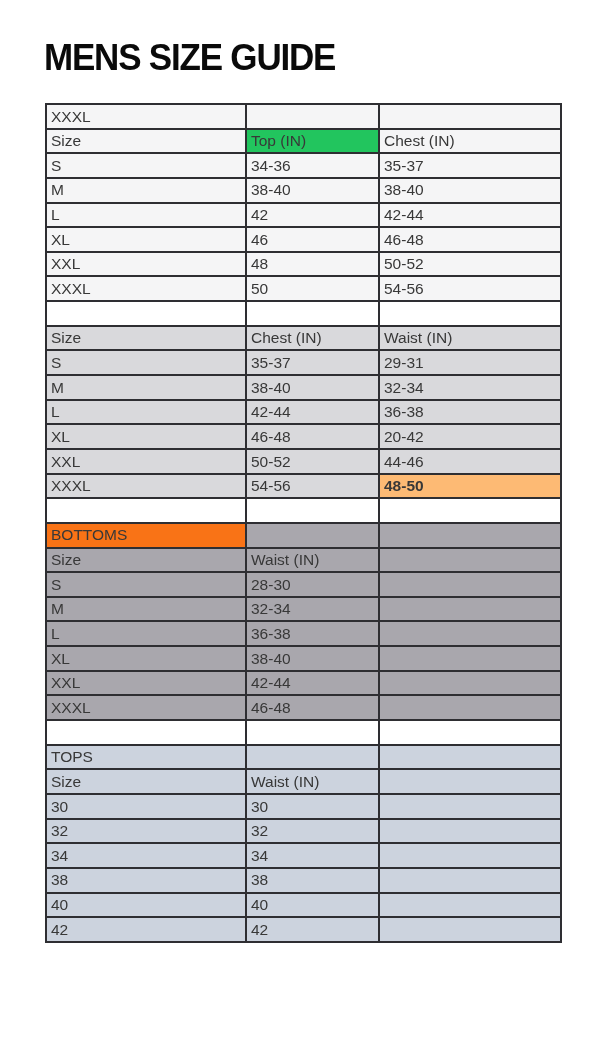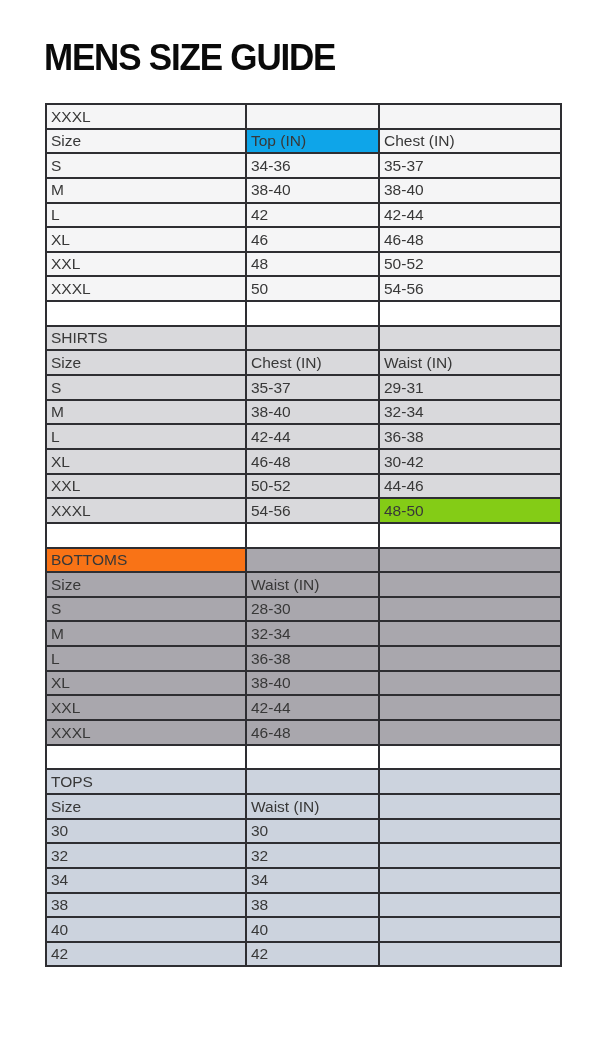--- a/index.html
+++ b/index.html
@@ -72,21 +72,21 @@
       <col class="c3">
     </colgroup>
     <tbody id="table-body">
         <tr>
           <td style="background: rgb(245, 245, 246);">XXXL</td>
           <td style="background: rgb(245, 245, 246);"></td>
           <td style="background: rgb(245, 245, 246);"></td>
         </tr>
         <tr>
           <td style="background: rgb(245, 245, 246);">Size</td>
-          <td style="background: #0ea5e9;">Top (IN)</td>
+          <td style="background: #22c55e;">Top (IN)</td>
           <td style="background: rgb(245, 245, 246);">Chest (IN)</td>
         </tr>
         <tr>
           <td style="background: rgb(245, 245, 246);">S</td>
           <td style="background: rgb(245, 245, 246);">34-36</td>
           <td style="background: rgb(245, 245, 246);">35-37</td>
         </tr>
         <tr>
           <td style="background: rgb(245, 245, 246);">M</td>
           <td style="background: rgb(245, 245, 246);">38-40</td>
@@ -111,25 +111,20 @@
           <td style="background: rgb(245, 245, 246);">XXXL</td>
           <td style="background: rgb(245, 245, 246);">50</td>
           <td style="background: rgb(245, 245, 246);">54-56</td>
         </tr>
         <tr class="spacer-row">
           <td style="background: rgb(255, 255, 255);"></td>
           <td style="background: rgb(255, 255, 255);"></td>
           <td style="background: rgb(255, 255, 255);"></td>
         </tr>
         <tr>
-          <td style="background: rgb(217, 217, 220);">SHIRTS</td>
-          <td style="background: rgb(217, 217, 220);"></td>
-          <td style="background: rgb(217, 217, 220);"></td>
-        </tr>
-        <tr>
           <td style="background: rgb(217, 217, 220);">Size</td>
           <td style="background: rgb(217, 217, 220);">Chest (IN)</td>
           <td style="background: rgb(217, 217, 220);">Waist (IN)</td>
         </tr>
         <tr>
           <td style="background: rgb(217, 217, 220);">S</td>
           <td style="background: rgb(217, 217, 220);">35-37</td>
           <td style="background: rgb(217, 217, 220);">29-31</td>
         </tr>
         <tr>
@@ -138,31 +133,31 @@
           <td style="background: rgb(217, 217, 220);">32-34</td>
         </tr>
         <tr>
           <td style="background: rgb(217, 217, 220);">L</td>
           <td style="background: rgb(217, 217, 220);">42-44</td>
           <td style="background: rgb(217, 217, 220);">36-38</td>
         </tr>
         <tr>
           <td style="background: rgb(217, 217, 220);">XL</td>
           <td style="background: rgb(217, 217, 220);">46-48</td>
-          <td style="background: rgb(217, 217, 220);">30-42</td>
+          <td style="background: rgb(217, 217, 220);">20-42</td>
         </tr>
         <tr>
           <td style="background: rgb(217, 217, 220);">XXL</td>
           <td style="background: rgb(217, 217, 220);">50-52</td>
           <td style="background: rgb(217, 217, 220);">44-46</td>
         </tr>
         <tr>
           <td style="background: rgb(217, 217, 220);">XXXL</td>
           <td style="background: rgb(217, 217, 220);">54-56</td>
-          <td style="background: #84cc16;">48-50</td>
+          <td style="background: #fdba74; font-weight: bold;">48-50</td>
         </tr>
         <tr class="spacer-row">
           <td style="background: rgb(255, 255, 255);"></td>
           <td style="background: rgb(255, 255, 255);"></td>
           <td style="background: rgb(255, 255, 255);"></td>
         </tr>
         <tr>
           <td style="background: #f97316;">BOTTOMS</td>
           <td style="background: rgb(169, 167, 173);"></td>
           <td style="background: rgb(169, 167, 173);"></td>

